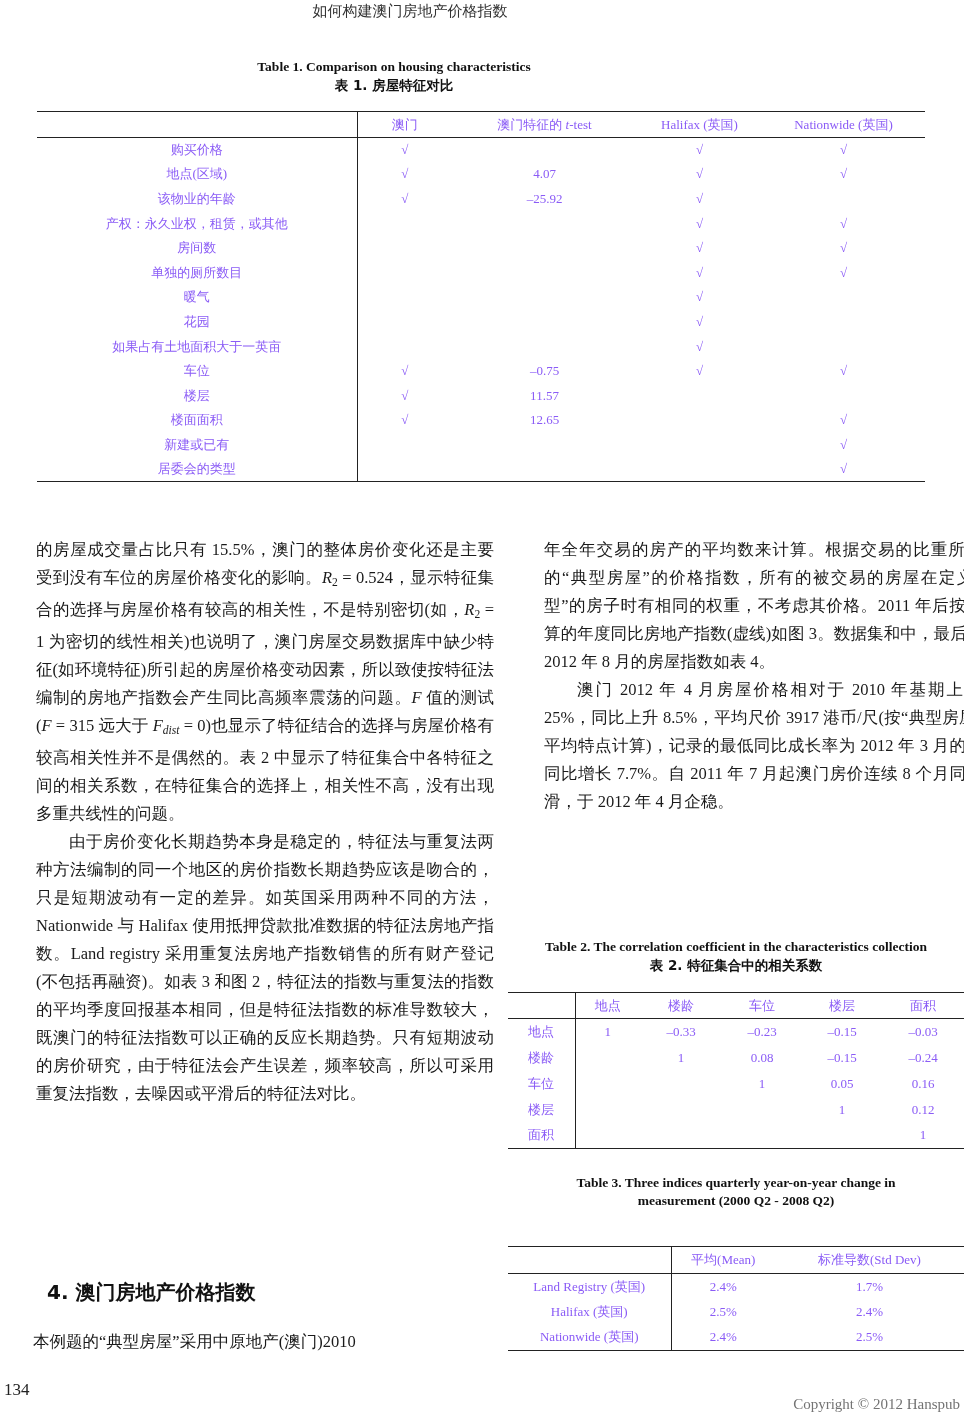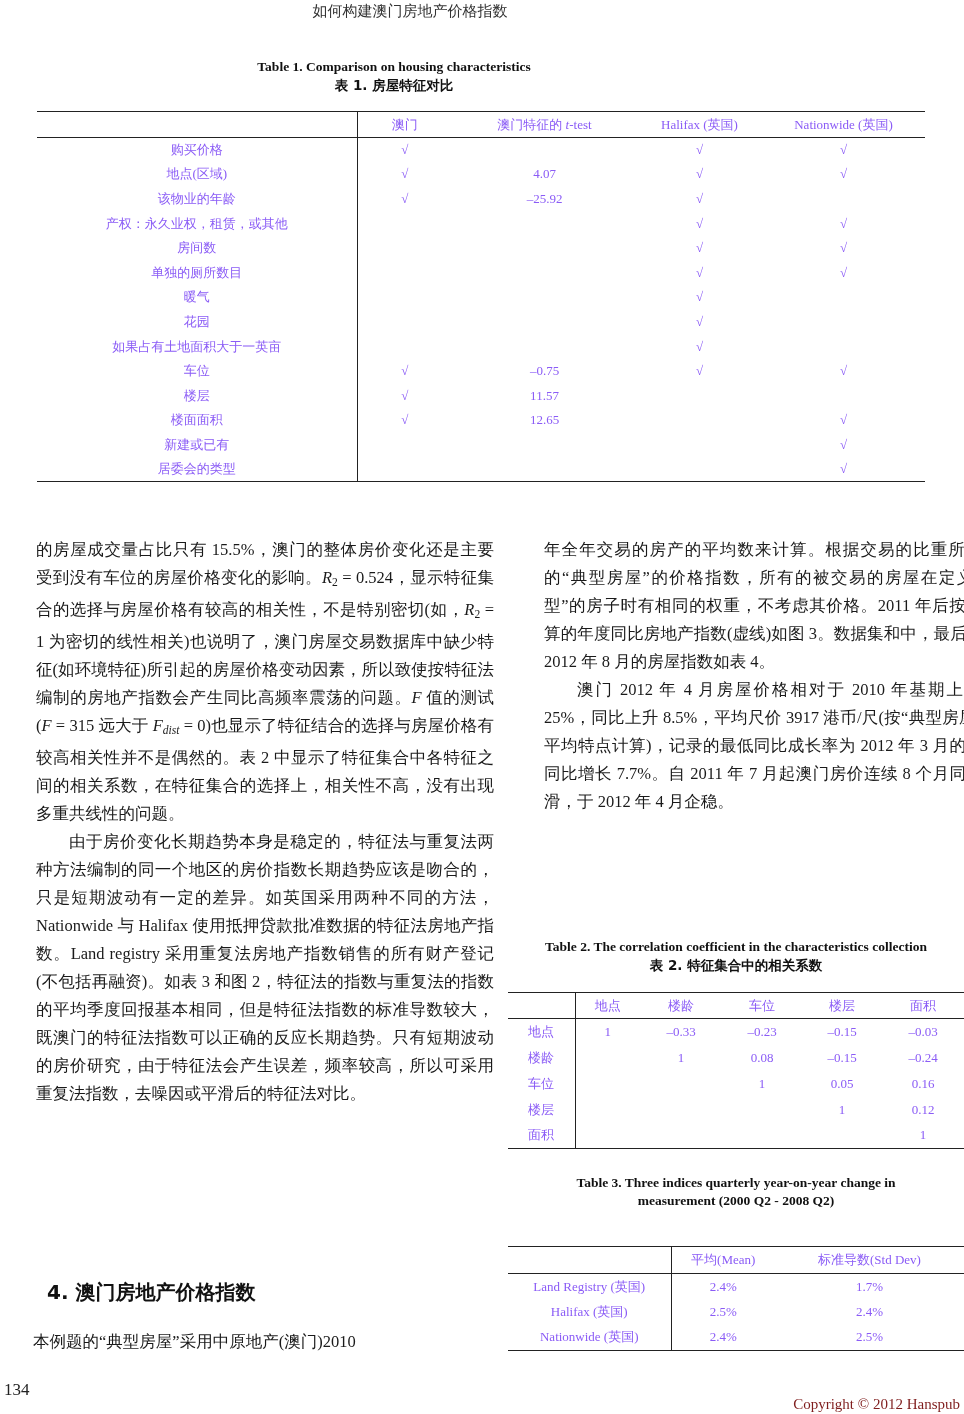--- a/index.html
+++ b/index.html
@@ -50,21 +50,21 @@
 
   #t3cap { left: 508px; top: 1174px; width: 456px; }
   #t3 { left: 508px; top: 1246px; width: 456px; font-size: 13px; }
   #t3 thead th { height: 27px; }
   #t3 tbody td { height: 25.5px; }
   #t3 col.c0 { width: 163px; }
   #t3 col.c1 { width: 104px; }
   #t3 col.c2 { width: 189px; }
 
   .footer-left { position: absolute; left: 4px; top: 1348px; font-size: 17px; color: #222; margin-top: 32px; }
-  .footer-right { position: absolute; right: 4px; top: 1396px; font-size: 15px; color: #7f1d1d; }
+  .footer-right { position: absolute; right: 4px; top: 1396px; font-size: 15px; color: #737373; }
 
   sub { font-size: 0.7em; vertical-align: -0.25em; }
   i { font-style: italic; }
 </style>
 </head>
 <body>
 
 <div class="running-head">如何构建澳门房地产价格指数</div>
 
 <div class="caption" id="t1cap" style="left:0; top:58px; width:788px;">

